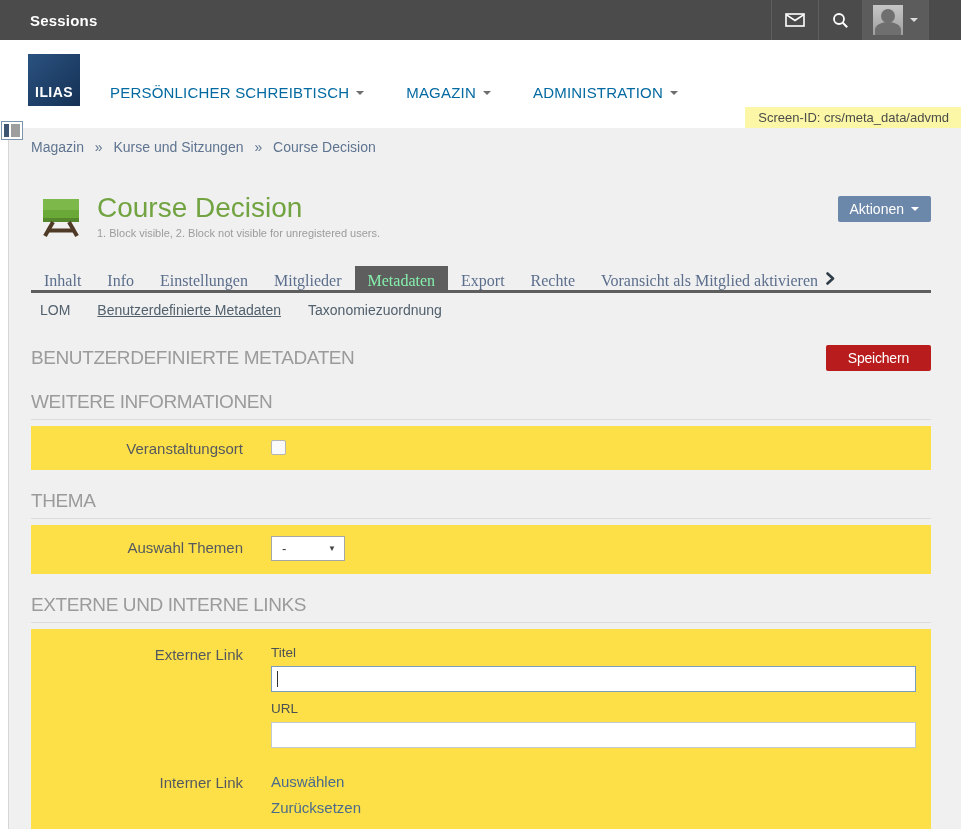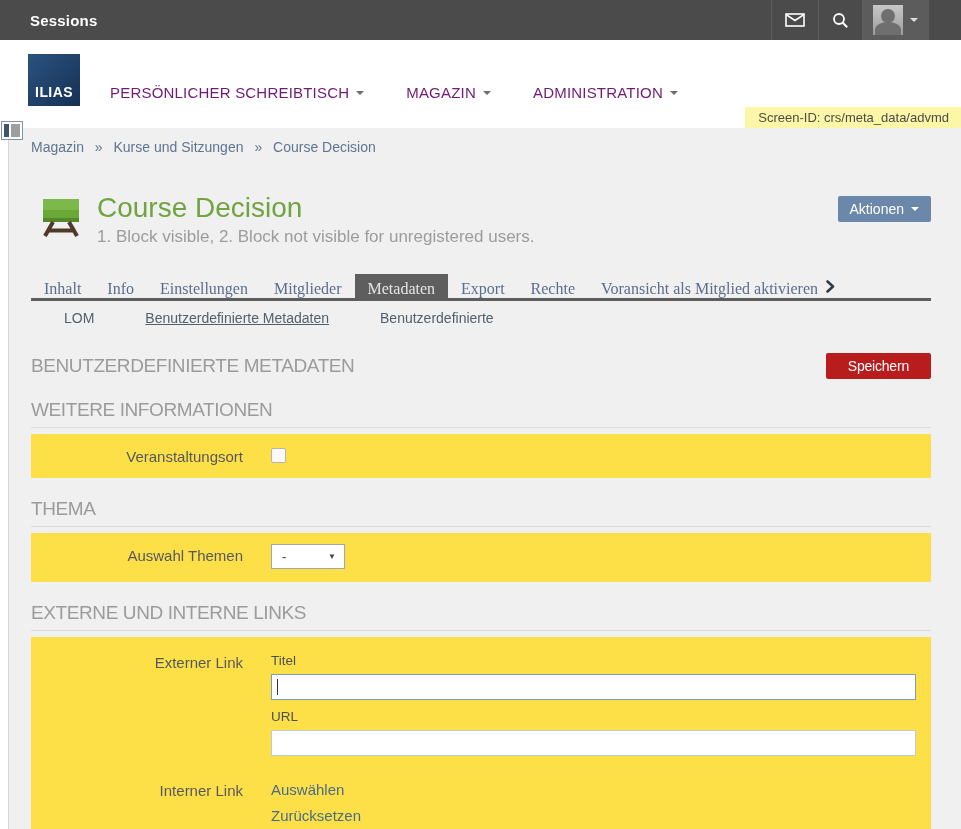--- a/index.html
+++ b/index.html
@@ -21,56 +21,56 @@
   .caret-gray  { border-top:4px solid #6e6e6e; margin-left:7px; }
   .caret-white { border-top:4px solid #fff; margin-left:7px; }
 
   
   .site-header { position:relative; height:88px; background:#fff; }
   .logo { position:absolute; left:28px; top:14px; width:52px; height:52px;
     background:linear-gradient(135deg,#2a5280,#153154); color:#fff; font-weight:bold;
     font-size:14px; letter-spacing:.4px; display:flex; align-items:flex-end; justify-content:center;
     padding-bottom:6px; cursor:pointer; }
   .mainnav { position:absolute; left:110px; top:44px; display:flex; }
-  .nav-item { display:flex; align-items:center; color:#701a75; font-size:15px; letter-spacing:.2px; margin-right:42px; cursor:pointer; }
+  .nav-item { display:flex; align-items:center; color:#0369a1; font-size:15px; letter-spacing:.2px; margin-right:42px; cursor:pointer; }
   .screen-id { position:absolute; right:0; bottom:-1px; background:#fbf7a6; color:#4b4b4b;
     font-size:13px; padding:3px 12px 4px 13px; }
 
   
   .sidebar-toggle { position:absolute; left:1px; top:121px; width:22px; height:19px; background:#fff;
     border:1px solid #7d94ad; display:flex; padding:2px; gap:2px; cursor:pointer; z-index:5; }
   .sidebar-toggle .pane-l { width:5px; height:100%; background:#3f5673; }
   .sidebar-toggle .pane-r { flex:1; height:100%; background:#9e9e9e; }
 
   
   .content { position:absolute; left:8px; top:128px; width:953px; height:701px;
     background:#f0f0f0; border-left:1px solid #d6d6d6; padding:0 30px 0 22px; }
 
   .breadcrumb { padding-top:11px; font-size:14px; color:#5f7490; }
   .breadcrumb a { color:#5f7490; text-decoration:none; cursor:pointer; }
   .breadcrumb .sep { margin:0 7px; color:#5f7490; }
 
   .title-block { margin-top:37px; display:flex; align-items:flex-start; position:relative; }
   .course-icon { width:44px; height:44px; margin:2px 14px 0 8px; flex:none; }
   .page-title { font-size:28px; font-weight:400; color:#72a341; line-height:1.15; }
-  .page-desc { font-size:17px; color:#9c9c9c; margin-top:3px; }
+  .page-desc { font-size:11px; color:#9c9c9c; margin-top:3px; }
   .btn { background:#6b87a9; color:#fff; border:none; border-radius:2px; font-size:14px;
     padding:5px 12px; cursor:pointer; display:inline-flex; align-items:center;
     font-family:"Liberation Sans","DejaVu Sans",sans-serif; }
   .btn-actions { position:absolute; right:0; top:4px; }
   .btn-save { background:#b91c1c; font-size:14px; padding:5px 22px; letter-spacing:-.2px; }
 
   .tabs { margin-top:27px; display:flex; border-bottom:3px solid #5e5e5e; align-items:flex-end; }
   .tab { font-size:16px; color:#5b6e8c; padding:6px 13px 0; cursor:pointer; white-space:nowrap;font-family:Liberation Serif, serif; }
-  .tab.active { background:#5e5e5e; color:#e5e5e5; }
+  .tab.active { background:#5e5e5e; color:#86efac; }
   .tab-preview { display:flex; align-items:flex-start; gap:8px; }
   .chev { flex:none; }
 
   .subtabs { margin-top:9px; padding-left:9px; display:flex; gap:27px; font-size:14px; color:#51606d; }
-  .subtab { cursor:pointer;margin-left:24px; }
+  .subtab { cursor:pointer; }
   .subtab.active { text-decoration:underline; }
 
   .form-header { margin-top:27px; display:flex; align-items:center; justify-content:space-between; }
   .form-title { font-size:19px; font-weight:400; color:#9b9b9b; letter-spacing:-.4px; }
 
   .section-heading { margin-top:20px; font-size:19px; font-weight:400; color:#9b9b9b;
     letter-spacing:-.4px; padding-bottom:6px; border-bottom:1px solid #dcdcdc; }
   .form-row { background:#fde047; margin-top:6px; display:flex; padding:13px 0; }
   .flabel { width:212px; flex:none; text-align:right; margin-right:28px; font-size:15px; color:#55595f; padding-top:1px; }
   .fcontrol { flex:1; padding-right:15px; }
@@ -189,21 +189,21 @@
         <span>Voransicht als Mitglied aktivieren</span>
         <svg class="chev" width="9" height="13" viewBox="0 0 9 13">
           <path d="M1.5 1.5 L7 6.5 L1.5 11.5" fill="none" stroke="#2f3d49" stroke-width="2.6" stroke-linecap="round" stroke-linejoin="round"></path>
         </svg>
       </div>
     </nav>
 
     <div class="subtabs">
       <div class="subtab">LOM</div>
       <div class="subtab active">Benutzerdefinierte Metadaten</div>
-      <div class="subtab">Benutzerdefinierte</div>
+      <div class="subtab">Taxonomiezuordnung</div>
     </div>
 
     <div class="form-header">
       <div class="form-title">BENUTZERDEFINIERTE METADATEN</div>
       <button class="btn btn-save">Speichern</button>
     </div>
 
     <h2 class="section-heading">WEITERE INFORMATIONEN</h2>
     <div class="form-row">
       <div class="flabel">Veranstaltungsort</div>

